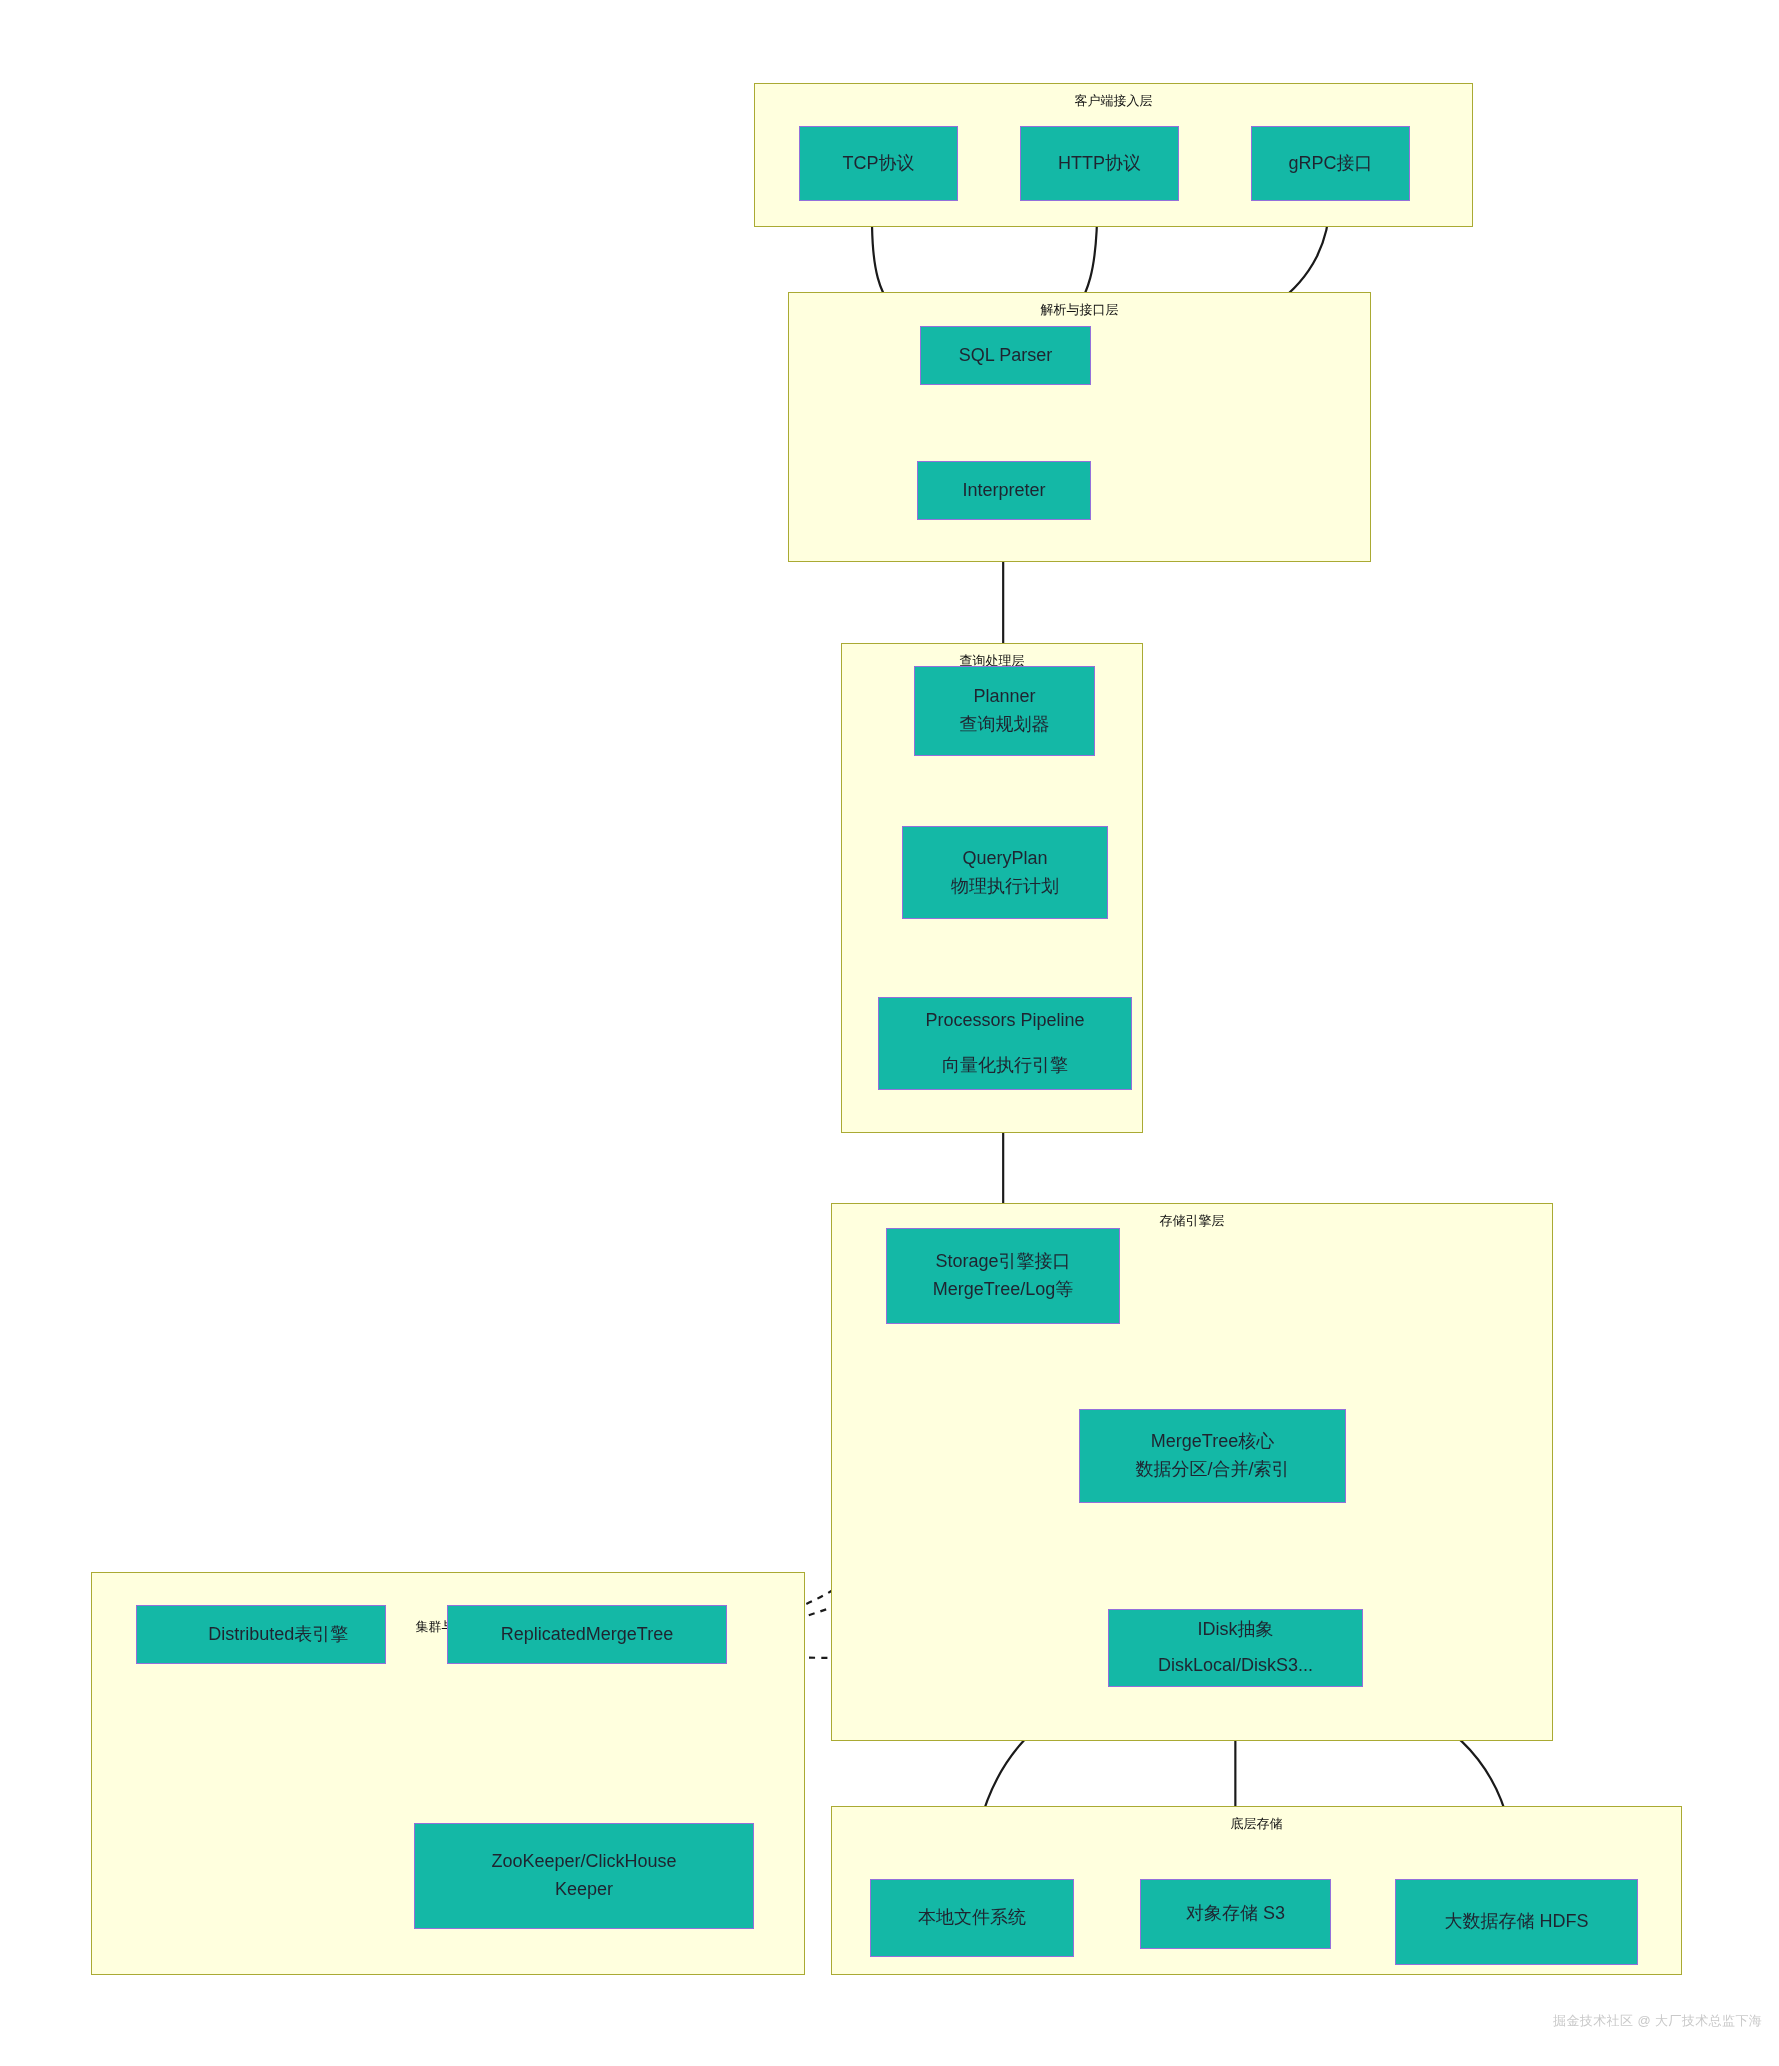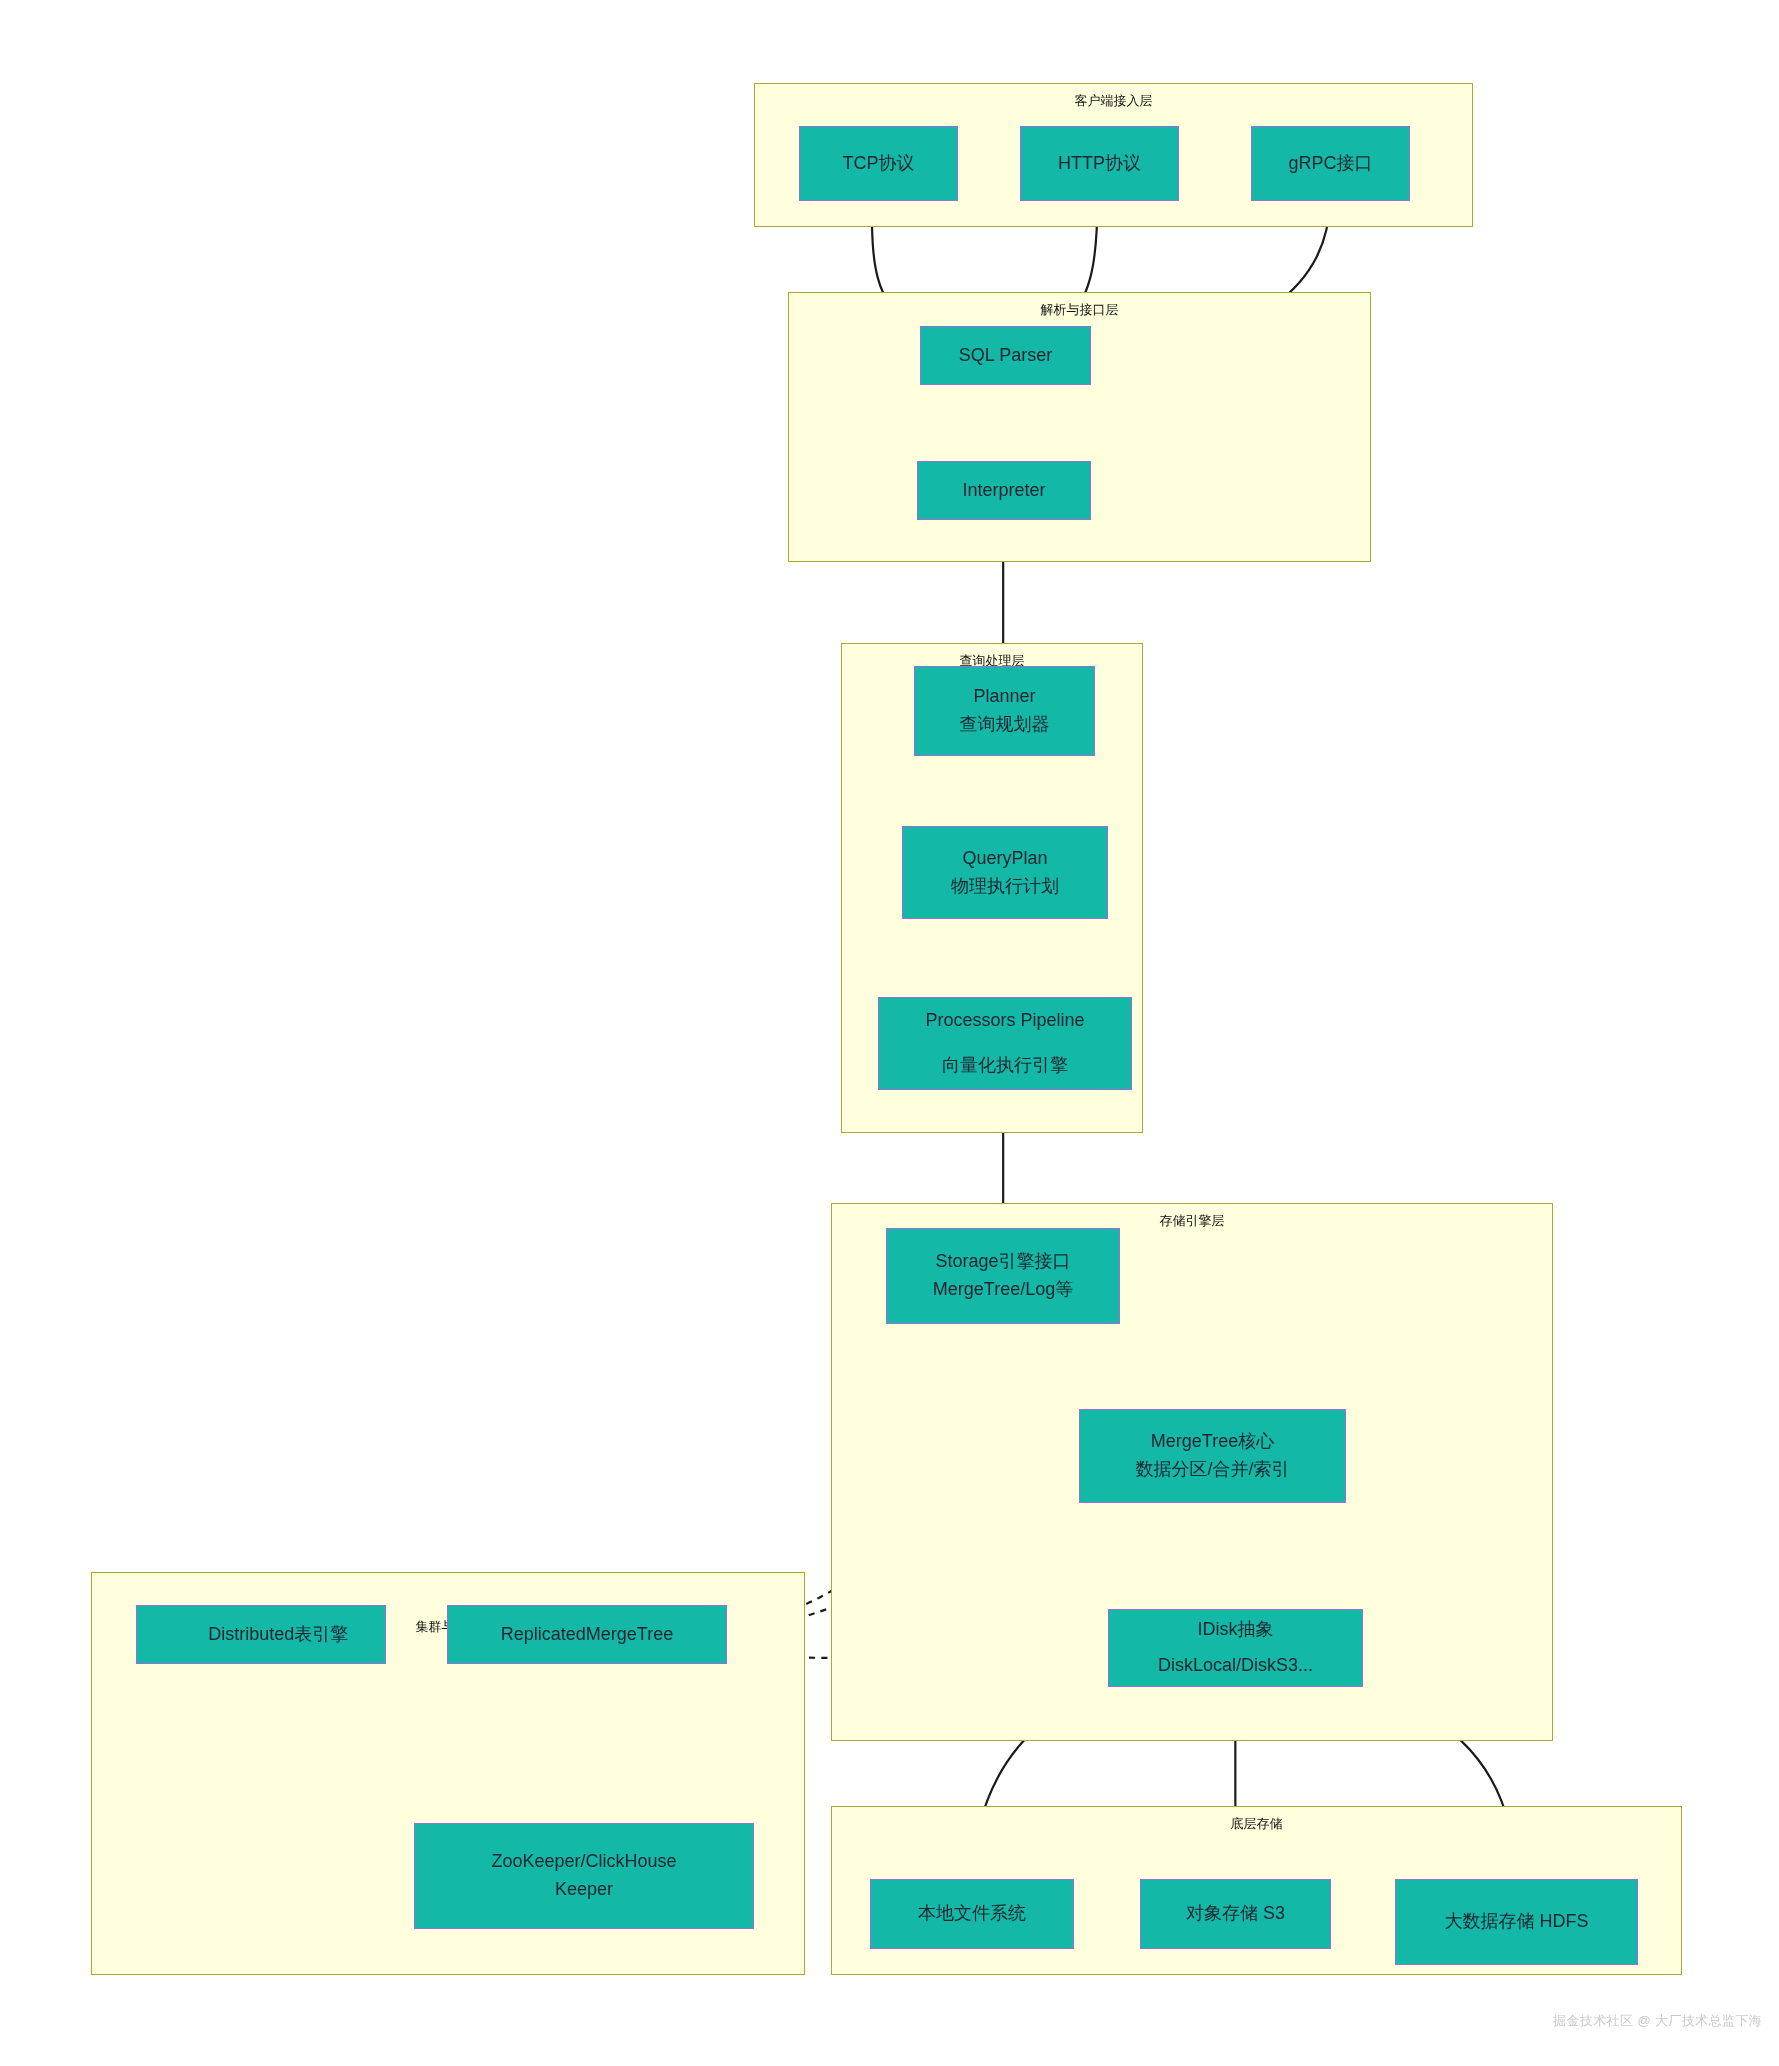--- a/index.html
+++ b/index.html
@@ -206,21 +206,21 @@
 
   <div class="node" style="left:447px; top:1605px; width:280px; height:59px;">
     <span>ReplicatedMergeTree</span>
   </div>
 
   <div class="node" style="left:414px; top:1823px; width:340px; height:106px;">
     <span>ZooKeeper/ClickHouse</span>
     <span class="line2">Keeper</span>
   </div>
 
-  <div class="node" style="left:870px; top:1879px; width:204px; height:70px;">
+  <div class="node" style="left:870px; top:1879px; width:204px; height:78px;">
     <span>本地文件系统</span>
   </div>
 
   <div class="node" style="left:1140px; top:1879px; width:191px; height:70px;">
     <span>对象存储 S3</span>
   </div>
 
   <div class="node" style="left:1395px; top:1879px; width:243px; height:86px;">
     <span>大数据存储 HDFS</span>
   </div>

